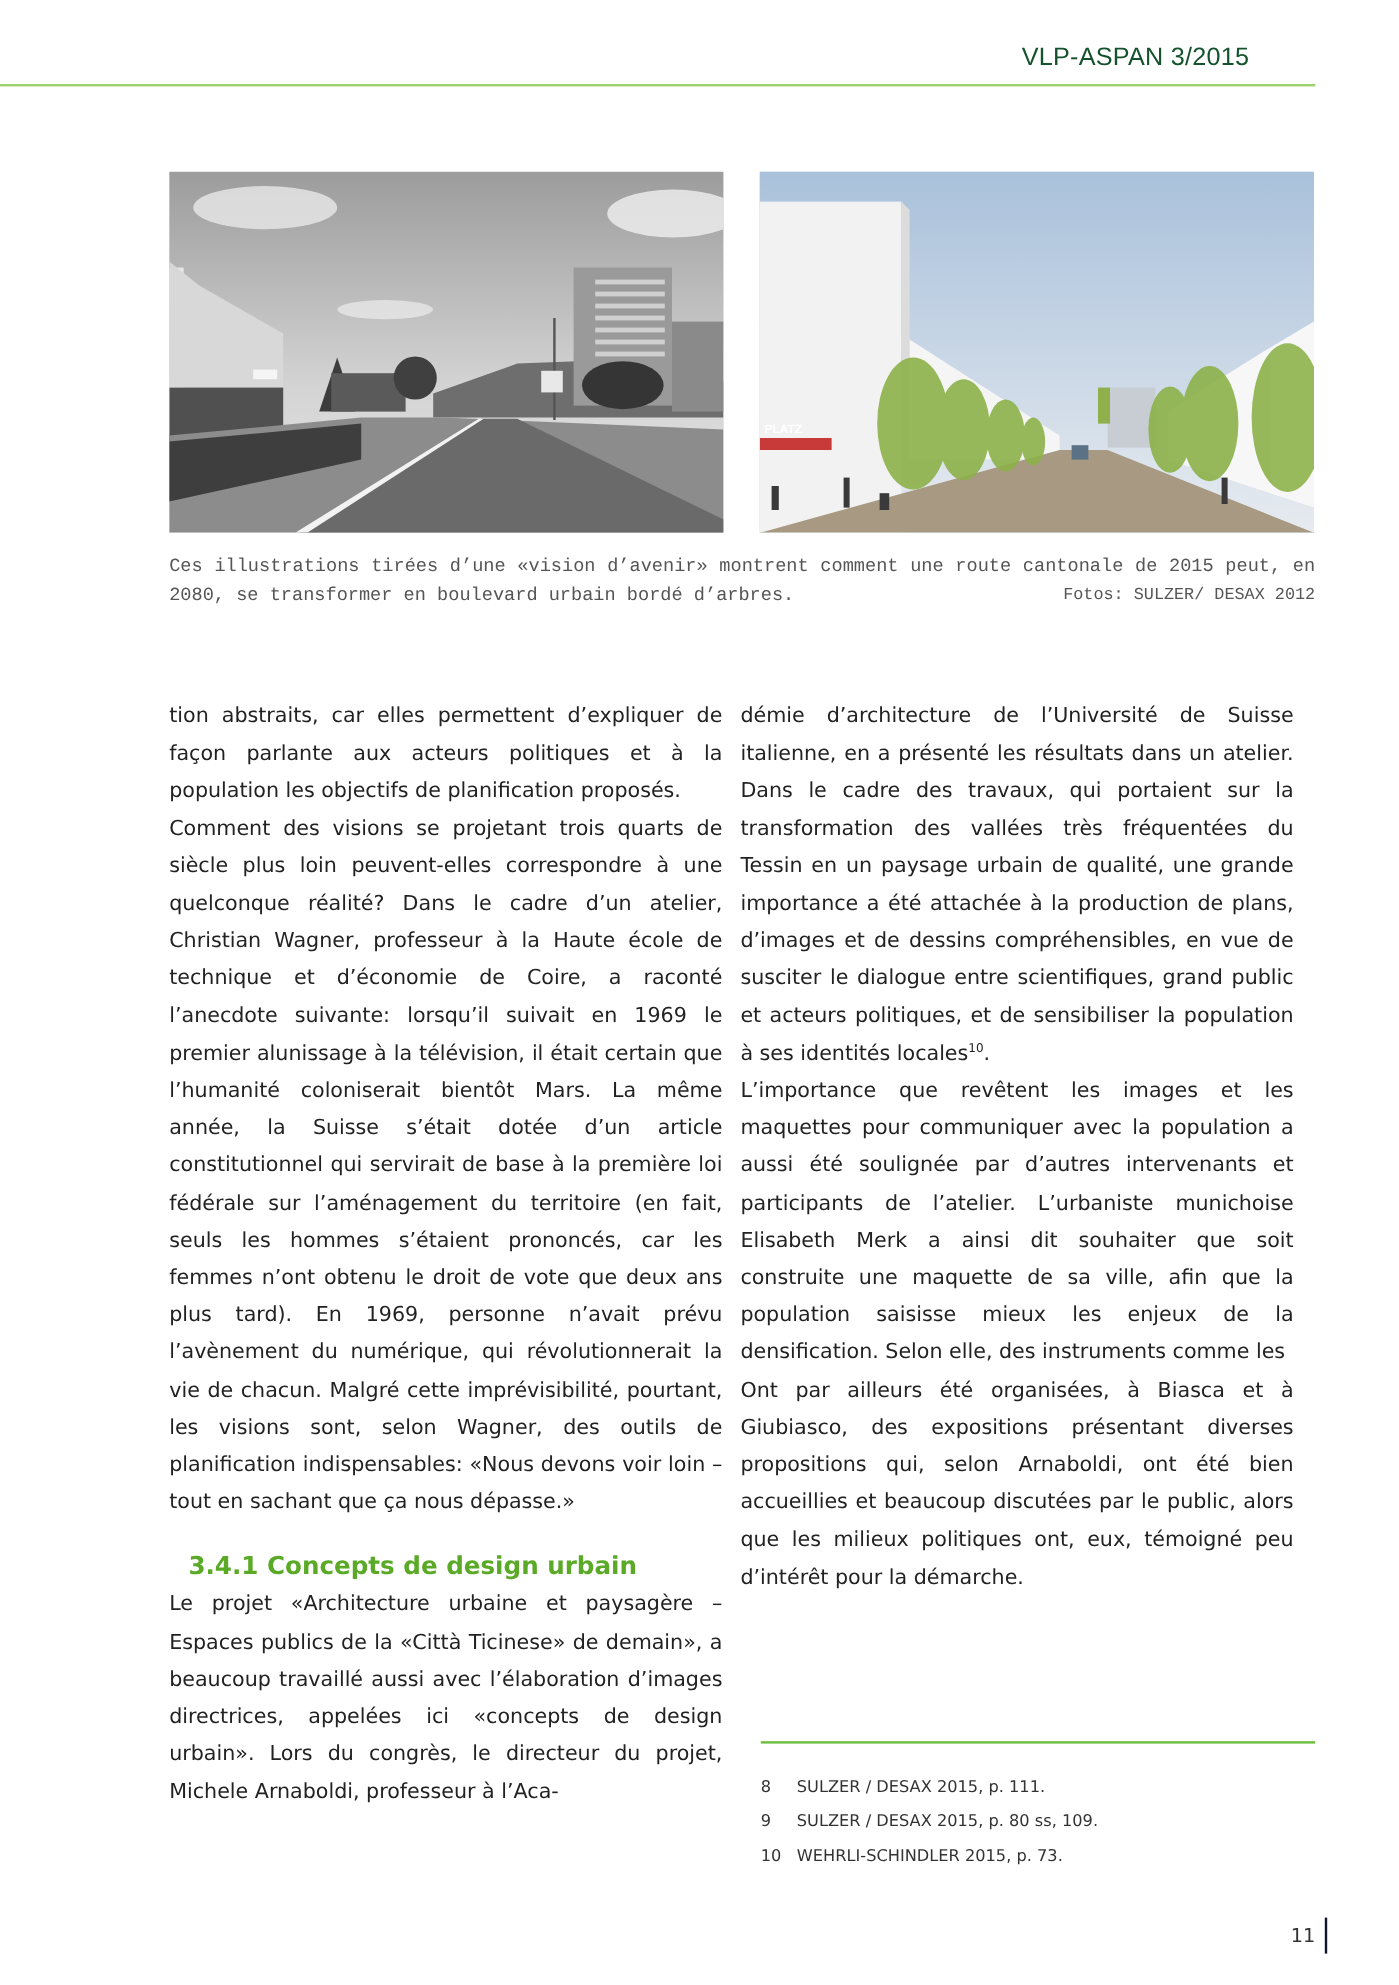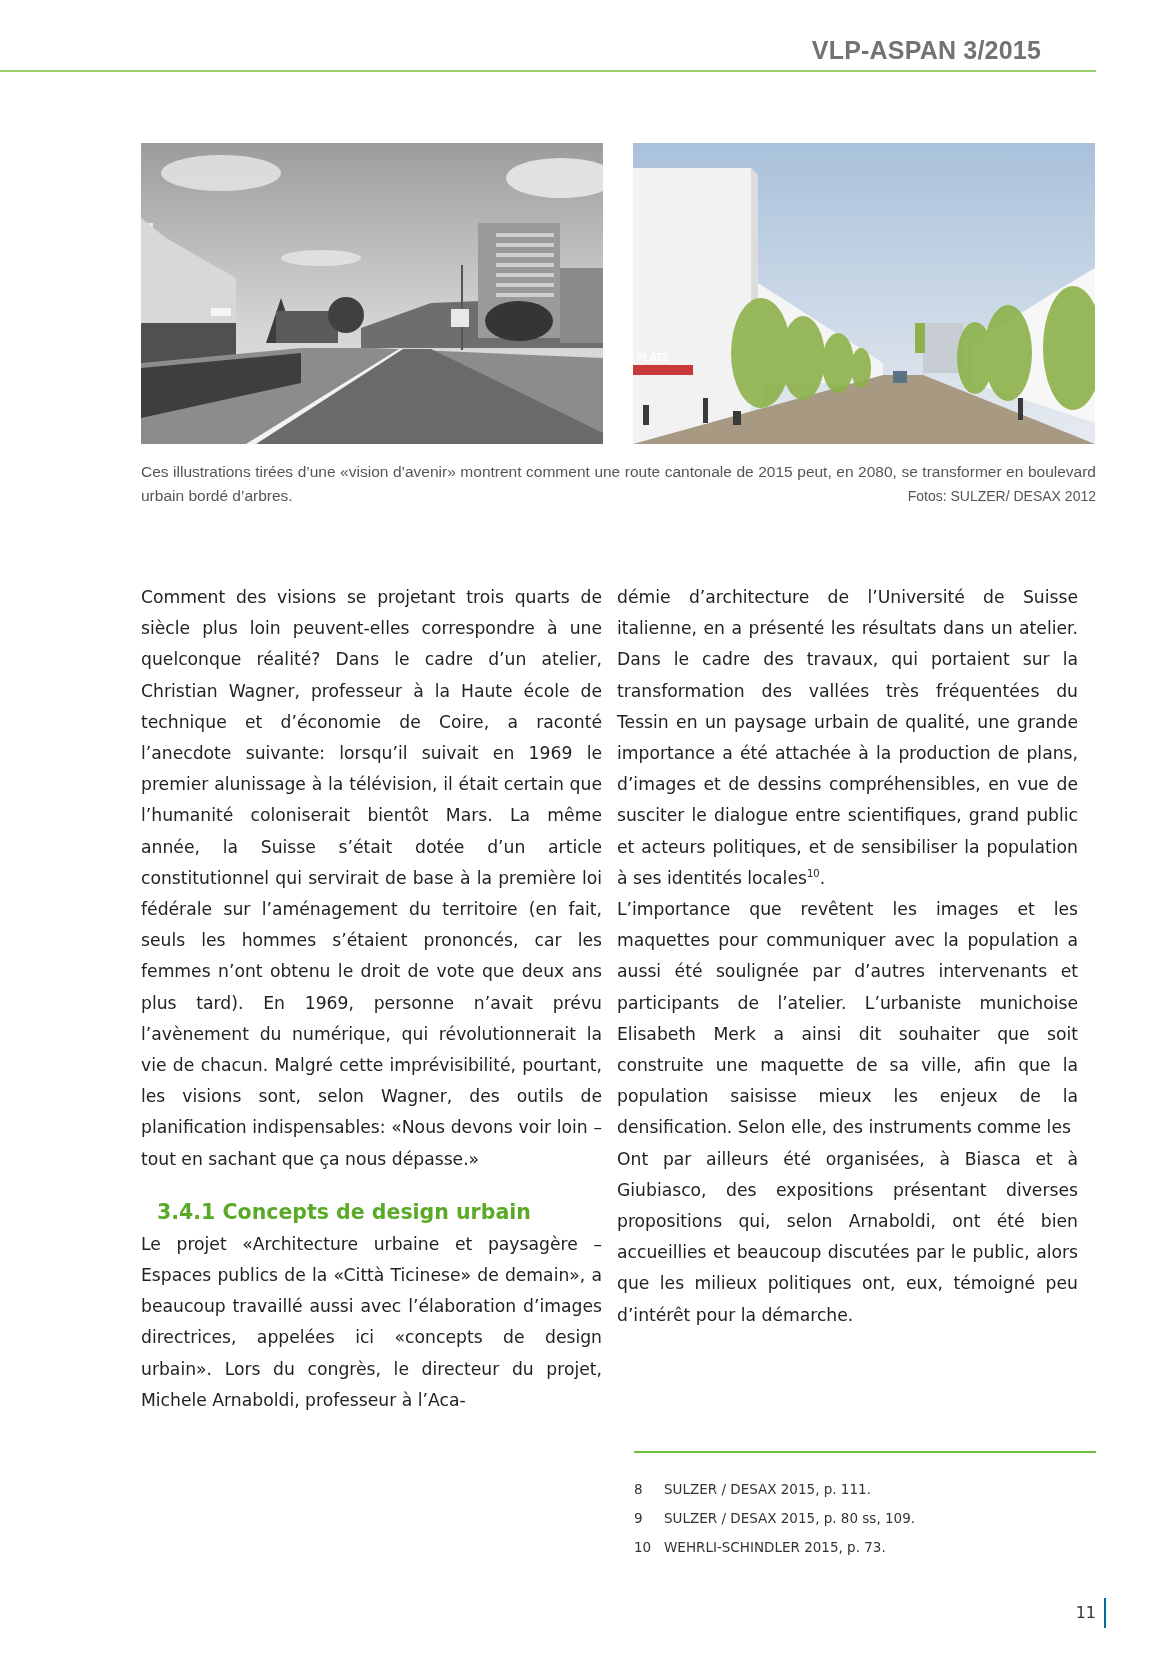--- a/index.html
+++ b/index.html
@@ -2,33 +2,33 @@
 <html><head>
 <meta charset="utf-8">
 <style>
   html, body { margin: 0; padding: 0; background: #ffffff; }
   body {
     width: 1166px; height: 1654px; position: relative; overflow: hidden;
     font-family: "DejaVu Sans", sans-serif; color: #2b2b2b;
   }
   .header-title {
     position: absolute; right: 125px; top: 36px;
-    font-family: "Liberation Sans", sans-serif; font-weight: bold;
-    font-size: 25px; color: #737373; letter-spacing: 0.2px;
+    font-family: "Liberation Sans", sans-serif; font-weight: normal;
+    font-size: 21px; color: #14532d; letter-spacing: 0.2px;
   }
   .header-rule {
     position: absolute; left: 0; width: 1096px; top: 70px; height: 2px; background: #9bd06e;
   }
   .photo { position: absolute; top: 143px; height: 301px; overflow: hidden; }
   .photo-left { left: 141px; width: 462px; background: #d8d8d8; }
   .photo-right { left: 633px; width: 462px; background: #c9d6e3; }
   .photo svg { display: block; width: 100%; height: 100%; }
   .caption {
     position: absolute; left: 141px; top: 460px; width: 955px;
-    font-family: Liberation Sans, sans-serif; font-size: 15.5px; line-height: 24px;
+    font-family: Liberation Mono, monospace; font-size: 15.5px; line-height: 24px;
     color: #555; text-align: justify;
   }
   .caption .credit { float: right; font-size: 14px; }
   .col {
     position: absolute; top: 582px; width: 461px;
     font-family: "DejaVu Sans", sans-serif; font-size: 17.2px; line-height: 31.2px;
     color: #222; text-align: justify;
   }
   .col p { margin: 0; }
   .col-left { left: 141px; }
@@ -43,21 +43,21 @@
   }
   .footnotes {
     position: absolute; left: 634px; top: 1475px; width: 460px;
     font-family: "DejaVu Sans", sans-serif; font-size: 13.5px; line-height: 29px; color: #333;
   }
   .fn { display: flex; }
   .fn-num { width: 30px; flex: none; }
   .page-num {
     position: absolute; right: 60px; top: 1598px;
     font-family: "DejaVu Sans", sans-serif; font-size: 16px; color: #333;
-    padding-right: 8px; border-right: 2px solid #0369a1; line-height: 30px;
+    padding-right: 8px; border-right: 2px solid #0f172a; line-height: 30px;
   }
 </style>
 </head>
 <body>
 
 <div class="header-title">VLP-ASPAN 3/2015</div>
 <div class="header-rule"></div>
 
 <div class="photo photo-left" aria-label="Route cantonale 2015 (photo noir et blanc)">
   <svg viewBox="0 0 462 301" preserveAspectRatio="none">
@@ -137,20 +137,21 @@
     </g>
   </svg>
 </div>
 
 <div class="caption">
   <span>Ces illustrations tirées d’une «vision d’avenir» montrent comment une route cantonale de 2015 peut, en 2080, se transformer en boulevard urbain bordé d’arbres.</span>
   <span class="credit">Fotos: SULZER/ DESAX 2012</span>
 </div>
 
 <div class="col col-left">
+  <p>tion abstraits, car elles permettent d’expliquer de façon parlante aux acteurs politiques et à la population les objectifs de planification proposés.</p>
   <p>Comment des visions se projetant trois quarts de siècle plus loin peuvent-elles correspondre à une quelconque réalité? Dans le cadre d’un atelier, Christian Wagner, professeur à la Haute école de technique et d’économie de Coire, a raconté l’anecdote suivante: lorsqu’il suivait en 1969 le premier alunissage à la télévision, il était certain que l’humanité coloniserait bientôt Mars. La même année, la Suisse s’était dotée d’un article constitutionnel qui servirait de base à la première loi fédérale sur l’aménagement du territoire (en fait, seuls les hommes s’étaient prononcés, car les femmes n’ont obtenu le droit de vote que deux ans plus tard). En 1969, personne n’avait prévu l’avènement du numérique, qui révolutionnerait la vie de chacun. Malgré cette imprévisibilité, pourtant, les visions sont, selon Wagner, des outils de planification indispensables: «Nous devons voir loin – tout en sachant que ça nous dépasse.»</p>
   <h2 class="section-heading">3.4.1  Concepts de design urbain</h2>
   <p>Le projet «Architecture urbaine et paysagère – Espaces publics de la «Città Ticinese» de demain», a beaucoup travaillé aussi avec l’élaboration d’images directrices, appelées ici «concepts de design urbain». Lors du congrès, le directeur du projet, Michele Arnaboldi, professeur à l’Aca-</p>
 </div>
 
 <div class="col col-right">
   <p><span>démie d’architecture de l’Université de Suisse italienne, en a présenté les résultats dans un atelier. Dans le cadre des travaux, qui portaient sur la transformation des vallées très fréquentées du Tessin en un paysage urbain de qualité, une grande importance a été attachée à la production de plans, d’images et de dessins compréhensibles, en vue de susciter le dialogue entre scientifiques, grand public et acteurs politiques, et de sensibiliser la population à ses identités locales</span><sup>10</sup><span>.</span></p>
   <p>L’importance que revêtent les images et les maquettes pour communiquer avec la population a aussi été soulignée par d’autres intervenants et participants de l’atelier. L’urbaniste munichoise Elisabeth Merk a ainsi dit souhaiter que soit construite une maquette de sa ville, afin que la population saisisse mieux les enjeux de la densification. Selon elle, des instruments comme les</p>
   <p>Ont par ailleurs été organisées, à Biasca et à Giubiasco, des expositions présentant diverses propositions qui, selon Arnaboldi, ont été bien accueillies et beaucoup discutées par le public, alors que les milieux politiques ont, eux, témoigné peu d’intérêt pour la démarche.</p>
 </div>

